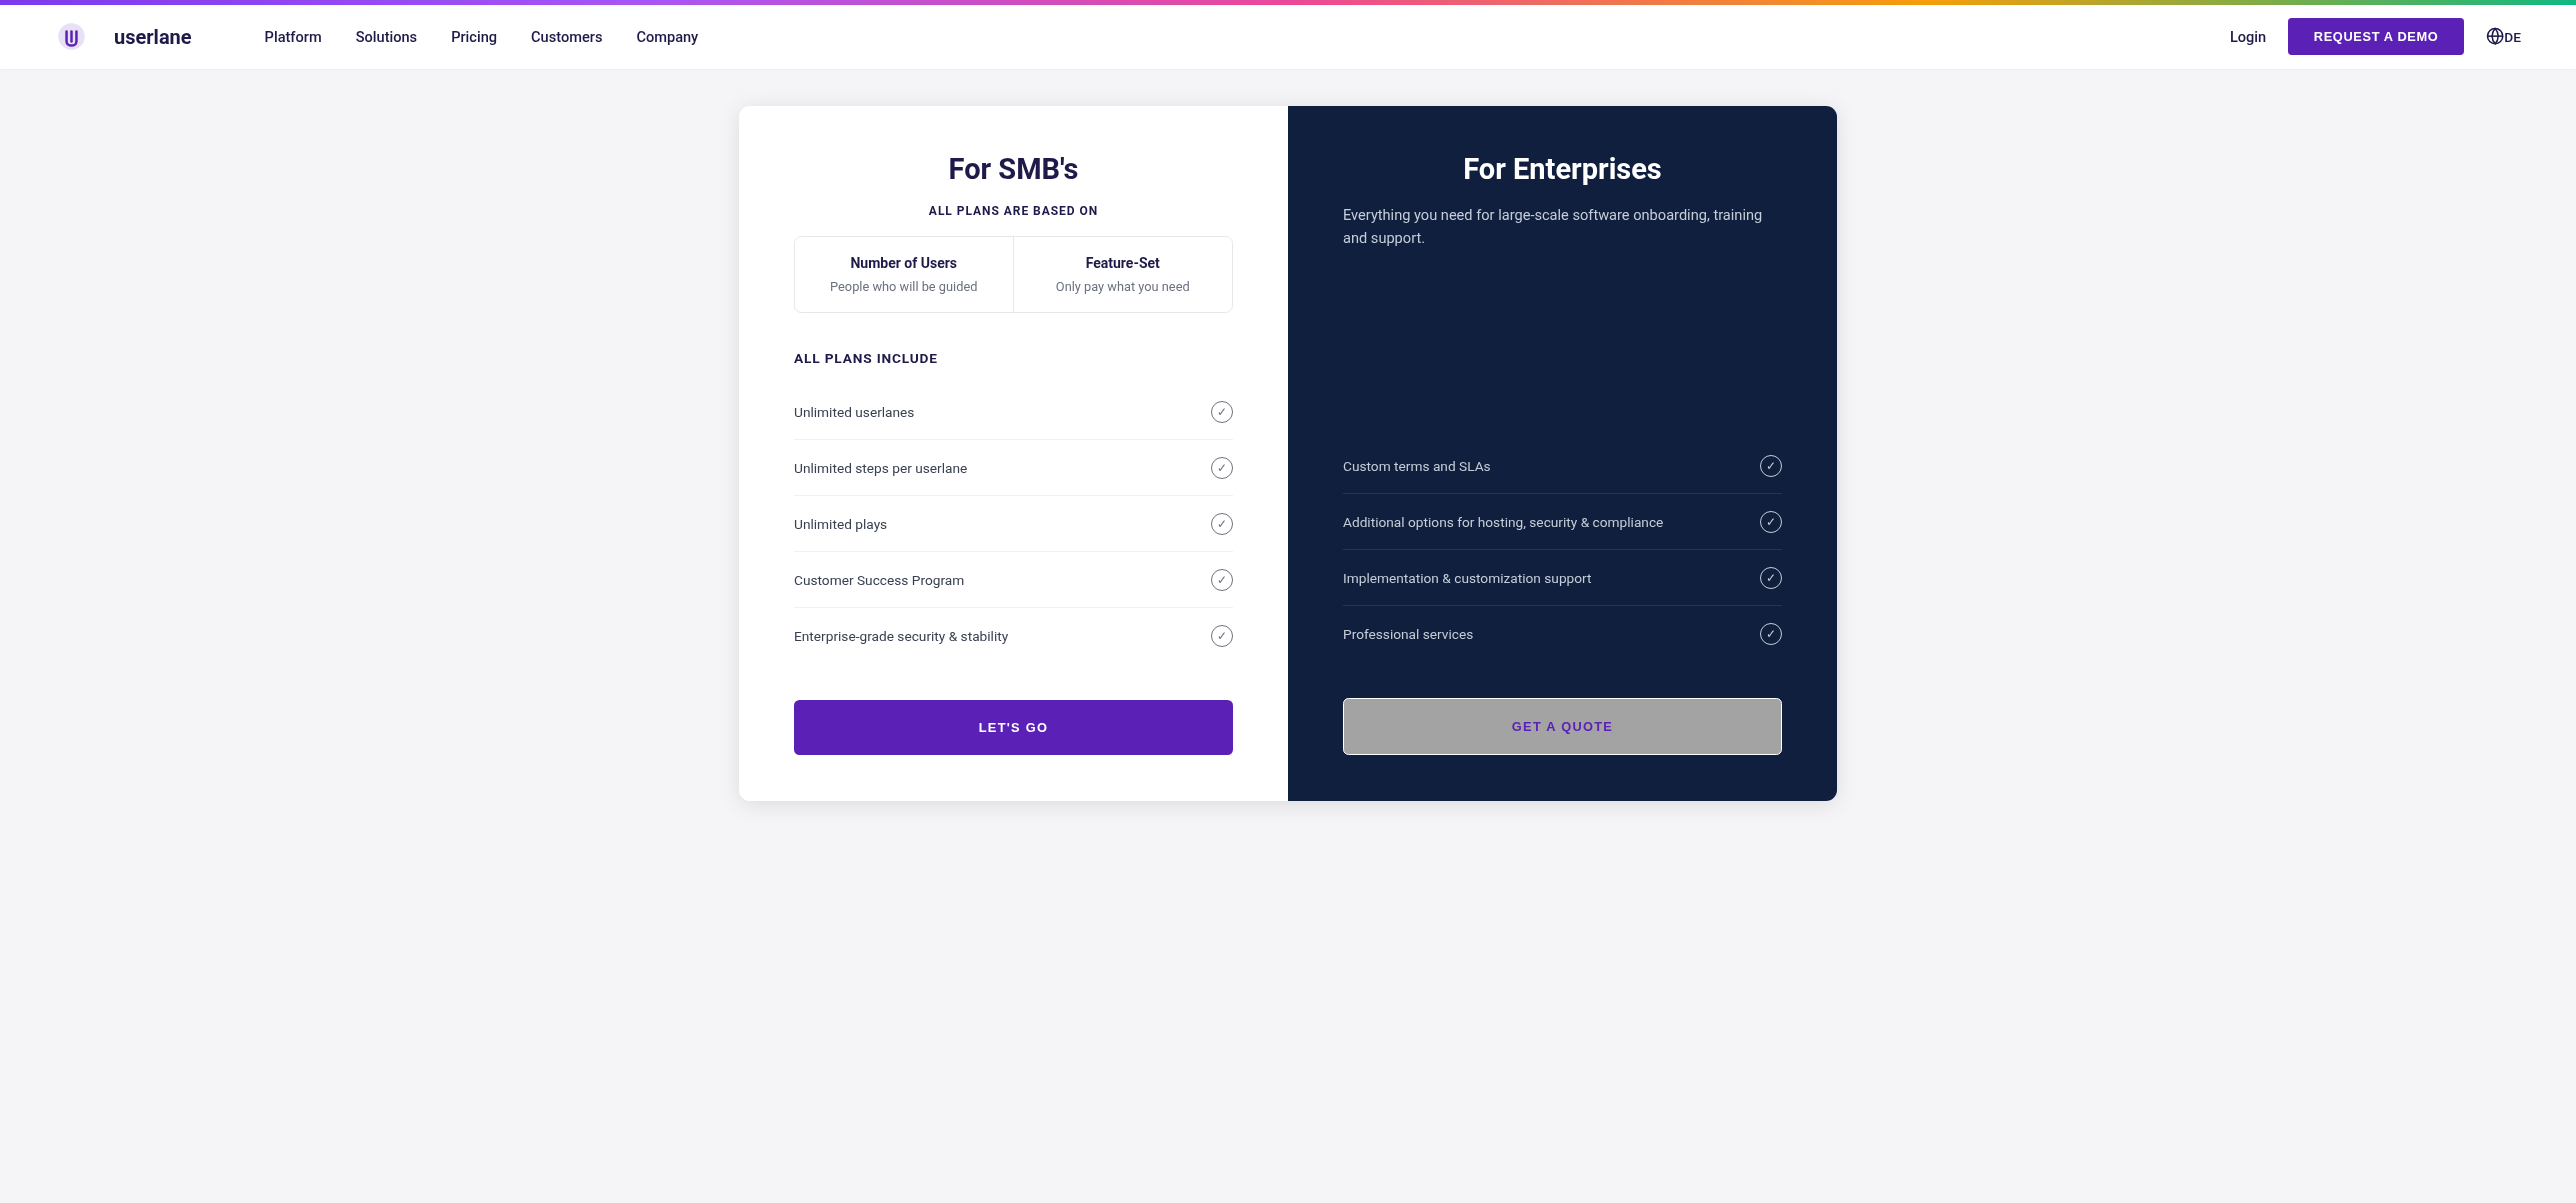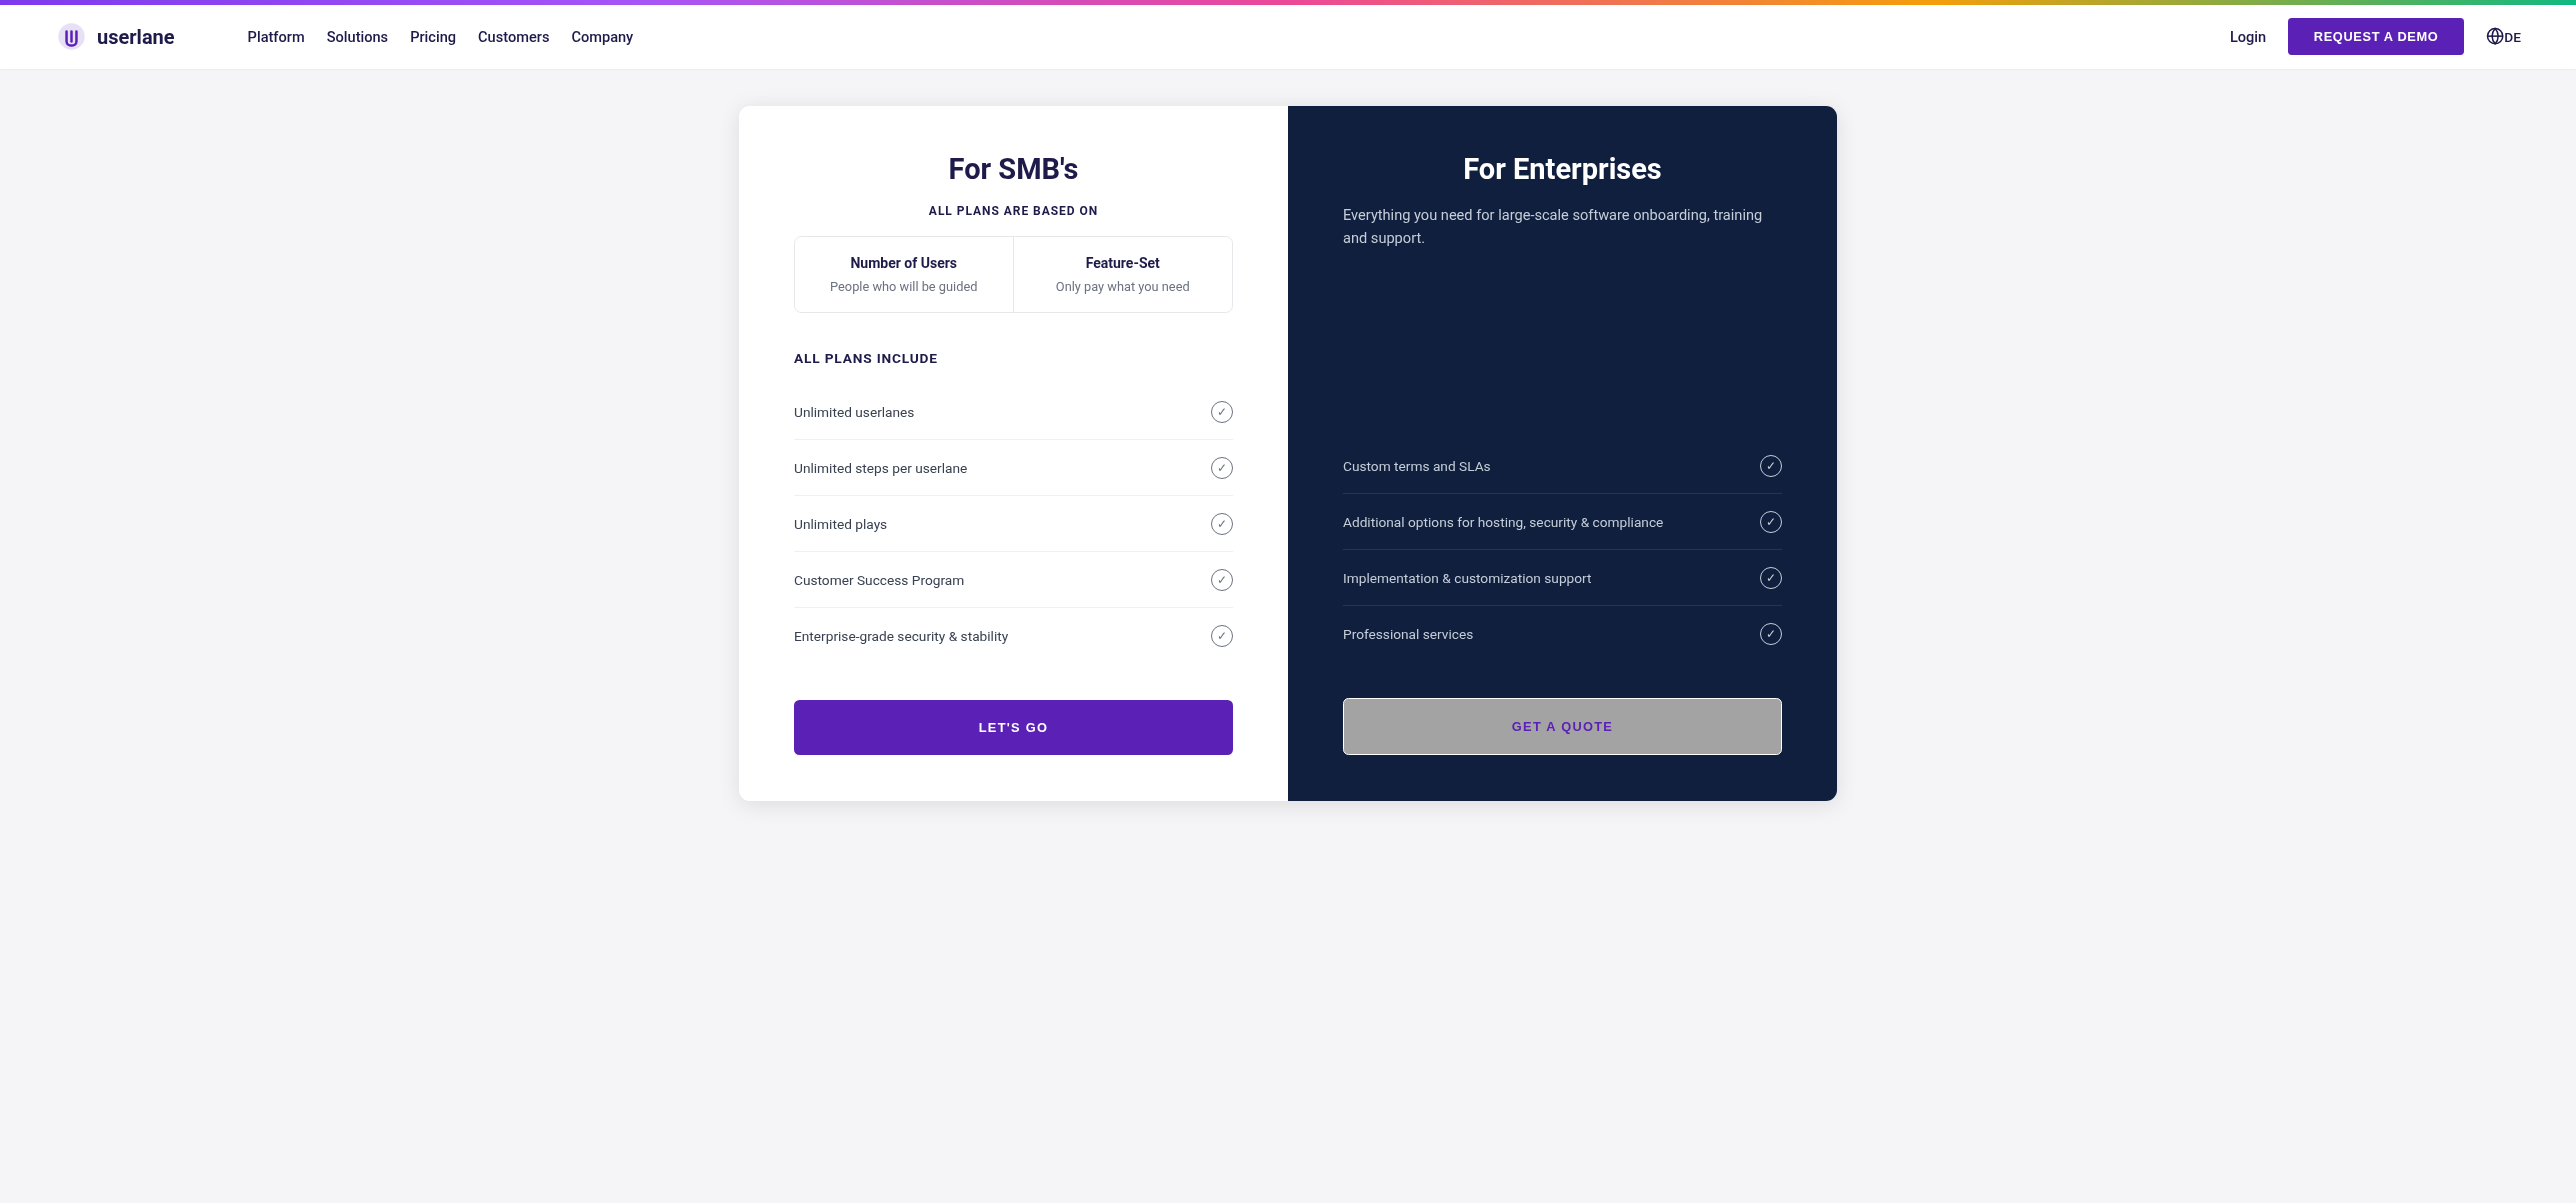--- a/index.html
+++ b/index.html
@@ -21,40 +21,40 @@
       display: flex;
       align-items: center;
       padding: 0 55px;
       height: 64px;
       box-shadow: 0 0.9px 2.7px rgba(0,0,0,0.08);
     }
 
     .nav-logo {
       display: flex;
       align-items: center;
-      gap: 9px;
+      gap: 26px;
       margin-right: 73px;
       text-decoration: none;
     }
 
     .logo-icon {
       width: 33px;
       height: 33px;
     }
 
     .logo-text {
       font-size: 20px;
       font-weight: 700;
       color: #1e1b4b;
     }
 
     .nav-links {
       display: flex;
       align-items: flex-start;
-      gap: 22px;
+      gap: 34px;
       flex: 1;
     }
 
     .nav-link {
       font-size: 14.6px;
       color: #1e1b4b;
       text-decoration: none;
       font-weight: 500;
       cursor: pointer;
     }

